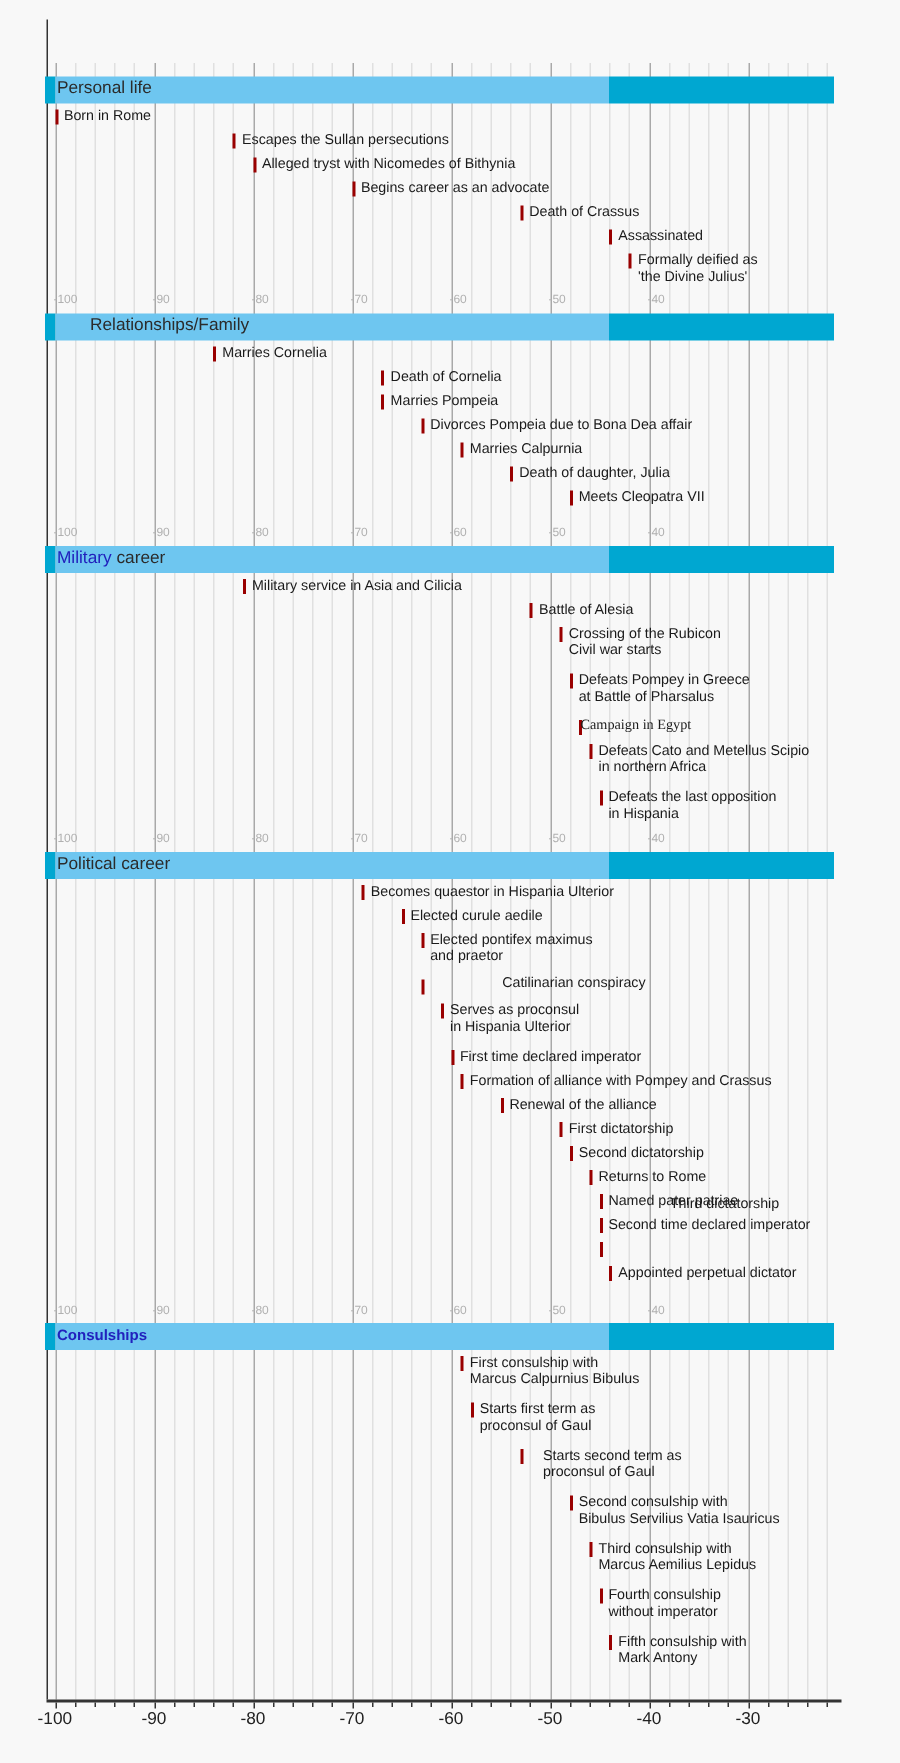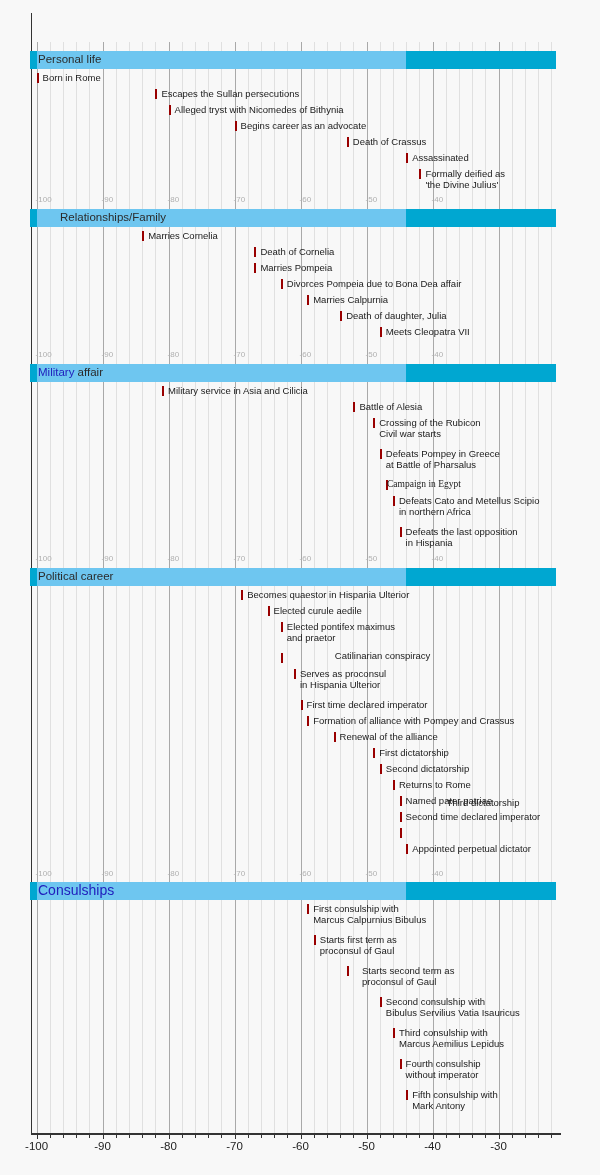--- a/index.html
+++ b/index.html
@@ -16,21 +16,21 @@
   .grid.major{background:#a9a9a9;}
   .left-border{position:absolute;width:1.5px;background:#333;}
   .bar-seg{position:absolute;height:17.5px;}
   .bar-title{
     position:absolute;
     height:17.5px;line-height:17.5px;
     font-size:11.5px;color:#2b2b2b;
     white-space:nowrap;
   }
   .bar-title .linkpart{color:#2121bd;}
-  .bar-title.small{font-size:14px;font-weight:normal;}
+  .bar-title.small{font-size:10px;font-weight:bold;}
   .ev-marker{position:absolute;width:2px;height:10px;background:#990000;}
   .ev-text{
     position:absolute;
     font-size:9.5px;line-height:11px;color:#1a1a1a;
     white-space:nowrap;
   }
   .mini-label{
     position:absolute;
     font-size:8px;color:#b0b0b0;
     white-space:nowrap;
@@ -148,21 +148,21 @@
     <div class="ev-text" style="left: 346.2px; top: 310px;">
       <div>Death of daughter, Julia</div>
     </div>
     <div class="ev-marker" style="left: 379.8px; top: 327px; width: 2px; height: 10px;"></div>
     <div class="ev-text" style="left: 385.8px; top: 326px;">
       <div>Meets Cleopatra VII</div>
     </div>
     <div class="bar-seg" style="left: 30px; top: 364px; width: 6.5px; height: 17.5px; background: rgb(0, 167, 209);"></div>
     <div class="bar-seg" style="left: 36.5px; top: 364px; width: 369.7px; height: 17.5px; background: rgb(110, 198, 240);"></div>
     <div class="bar-seg" style="left: 406.2px; top: 364px; width: 149.8px; height: 17.5px; background: rgb(0, 167, 209);"></div>
-    <div class="bar-title" style="left: 38px; top: 364px;"><span class="linkpart">Military</span><span> affair</span></div>
+    <div class="bar-title" style="left: 38px; top: 364px;"><span class="linkpart">Military</span><span> career</span></div>
     <div class="ev-marker" style="left: 162px; top: 386px; width: 2px; height: 10px;"></div>
     <div class="ev-text" style="left: 168px; top: 385px;">
       <div>Military service in Asia and Cilicia</div>
     </div>
     <div class="ev-marker" style="left: 353.4px; top: 402px; width: 2px; height: 10px;"></div>
     <div class="ev-text" style="left: 359.4px; top: 401px;">
       <div>Battle of Alesia</div>
     </div>
     <div class="ev-marker" style="left: 373.2px; top: 418px; width: 2px; height: 10px;"></div>
     <div class="ev-text" style="left: 379.2px; top: 417px;">

